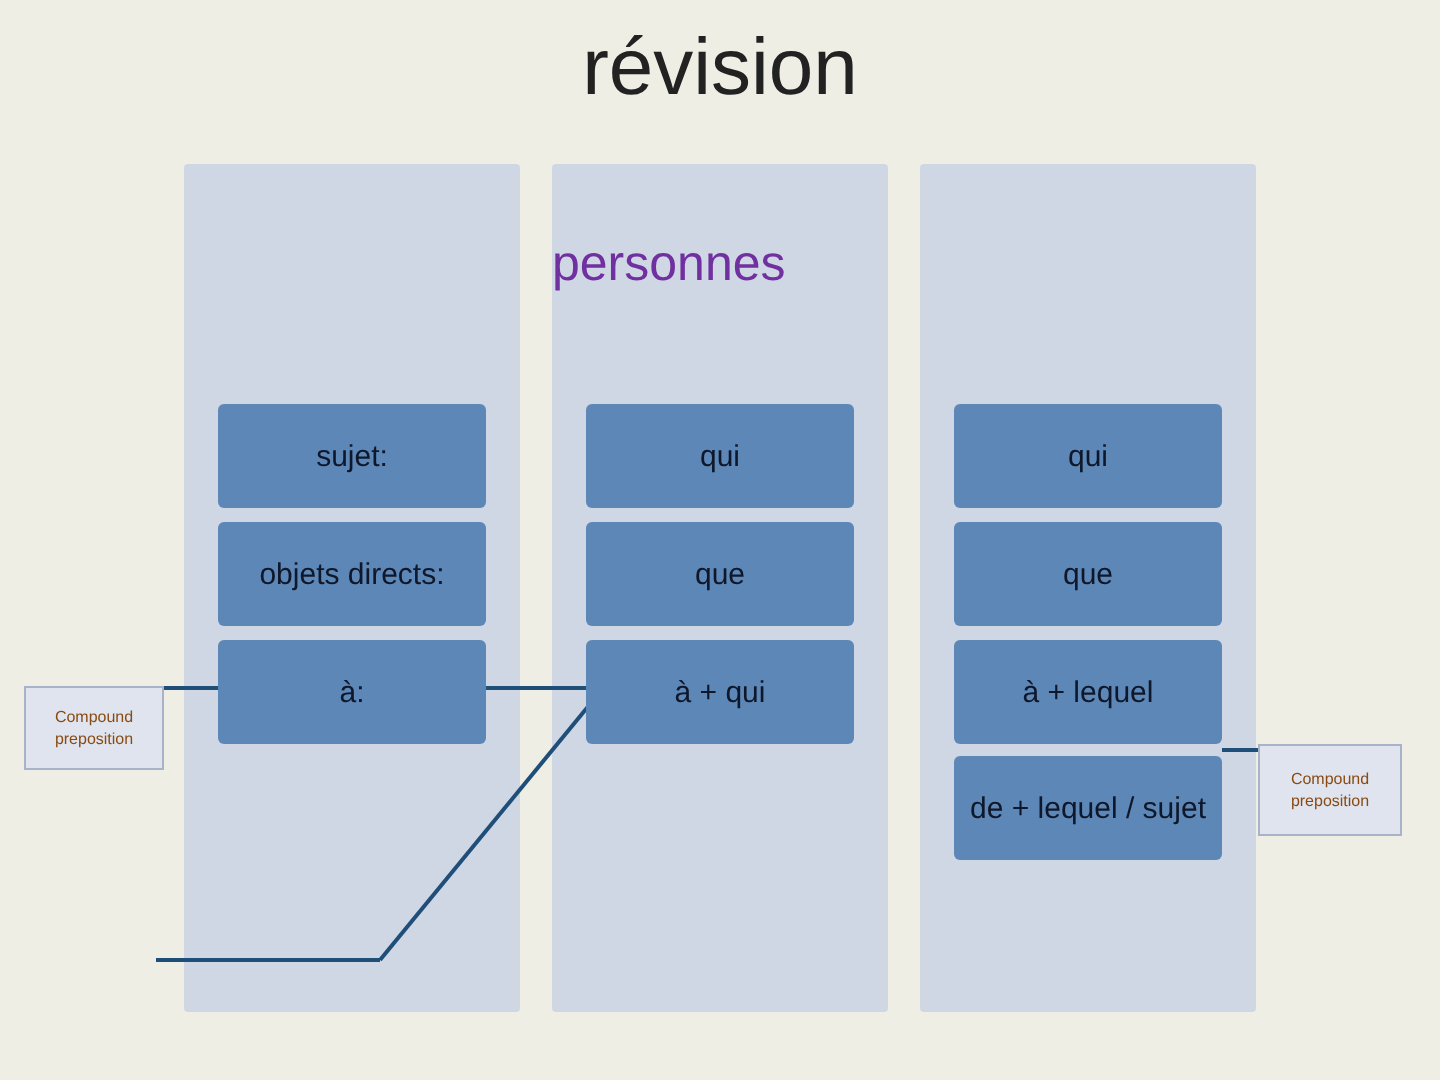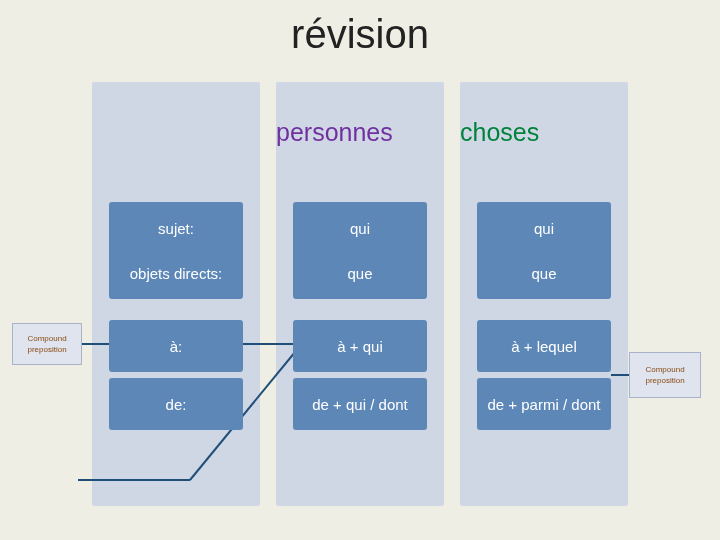--- a/index.html
+++ b/index.html
@@ -58,54 +58,55 @@
   }
   .col-head.c1 { left: 276px; color: #7030a0; }
   .col-head.c2 { left: 460px; color: #00823c; }
 
   
   .cell {
     position: absolute;
     width: 134px;
     height: 52px;
     background: #5c87b7;
-    color: #ffffff;
+    color: #0f172a;
     border-radius: 3px;
     display: flex;
     align-items: center;
     justify-content: center;
     text-align: center;
     font-size: 15px;
     line-height: 19px;
     padding: 0 4px;
     box-sizing: border-box;
   }
   .cell.col0 { left: 109px; }
   .cell.col1 { left: 293px; }
   .cell.col2 { left: 477px; }
   .cell.row0 { top: 202px; }
-  .cell.row1 { top: 247px; }
+  .cell.row1 { top: 261px; }
   .cell.row2 { top: 320px; }
   .cell.row3 { top: 378px; }
   .cell.row4 { top: 437px; }
 
   
   .callout {
     position: absolute;
     background: #dfe4ef;
     border: 1px solid #a8b2c8;
     color: #8a4b13;
     font-size: 8px;
     line-height: 11px;
     text-align: center;
     display: flex;
     align-items: center;
     justify-content: center;
     box-sizing: border-box;
     padding: 17px;
+    margin-top: 20px;
   }
   #callout-left-top {
     left: 12px;
     top: 323px;
     width: 70px;
     height: 42px;
   }
   #callout-left-bottom {
     left: 22px;
     top: 450px;
@@ -132,42 +133,39 @@
 
 <div id="slide">
 
   <div class="title">révision</div>
 
   <div class="col-panel c0"></div>
   <div class="col-panel c1"></div>
   <div class="col-panel c2"></div>
 
   <div class="col-head c1">personnes</div>
-  <div class="col-head c2">choses</div>
 
   <svg class="connector" viewBox="0 0 720 540">
     <line x1="82" y1="344" x2="293" y2="344" stroke="#1f4e79" stroke-width="2"></line>
     <line x1="78" y1="480" x2="190" y2="480" stroke="#1f4e79" stroke-width="2"></line>
     <line x1="190" y1="480" x2="300" y2="346" stroke="#1f4e79" stroke-width="2"></line>
     <line x1="629" y1="375" x2="611" y2="375" stroke="#1f4e79" stroke-width="2"></line>
   </svg>
 
   <div class="cell col0 row0">sujet:</div>
   <div class="cell col1 row0">qui</div>
   <div class="cell col2 row0">qui</div>
 
   <div class="cell col0 row1">objets directs:</div>
   <div class="cell col1 row1">que</div>
   <div class="cell col2 row1">que</div>
 
   <div class="cell col0 row2">à:</div>
   <div class="cell col1 row2">à + qui</div>
   <div class="cell col2 row2">à + lequel</div>
 
-  <div class="cell col0 row3">de:</div>
-  <div class="cell col1 row3">de + qui / dont</div>
-  <div class="cell col2 row3">de + parmi / dont</div>
+  <div class="cell col2 row3">de + lequel / sujet</div>
 
 
   <div class="callout" id="callout-left-top">Compound preposition</div>
   <div class="callout" id="callout-right">Compound preposition</div>
 
 </div>
 
 </body></html>

